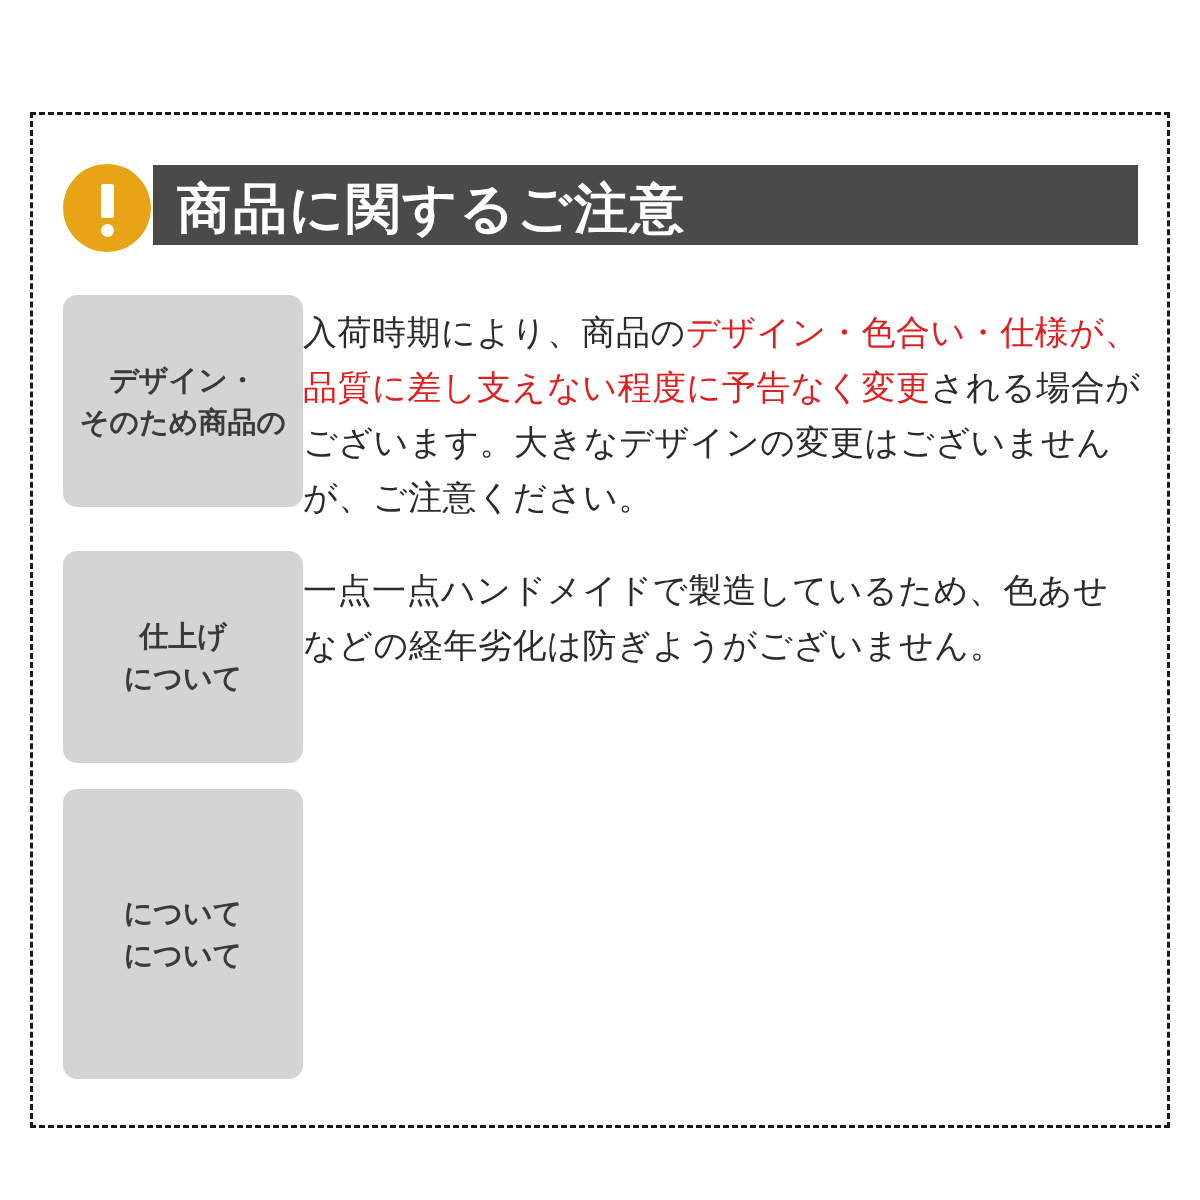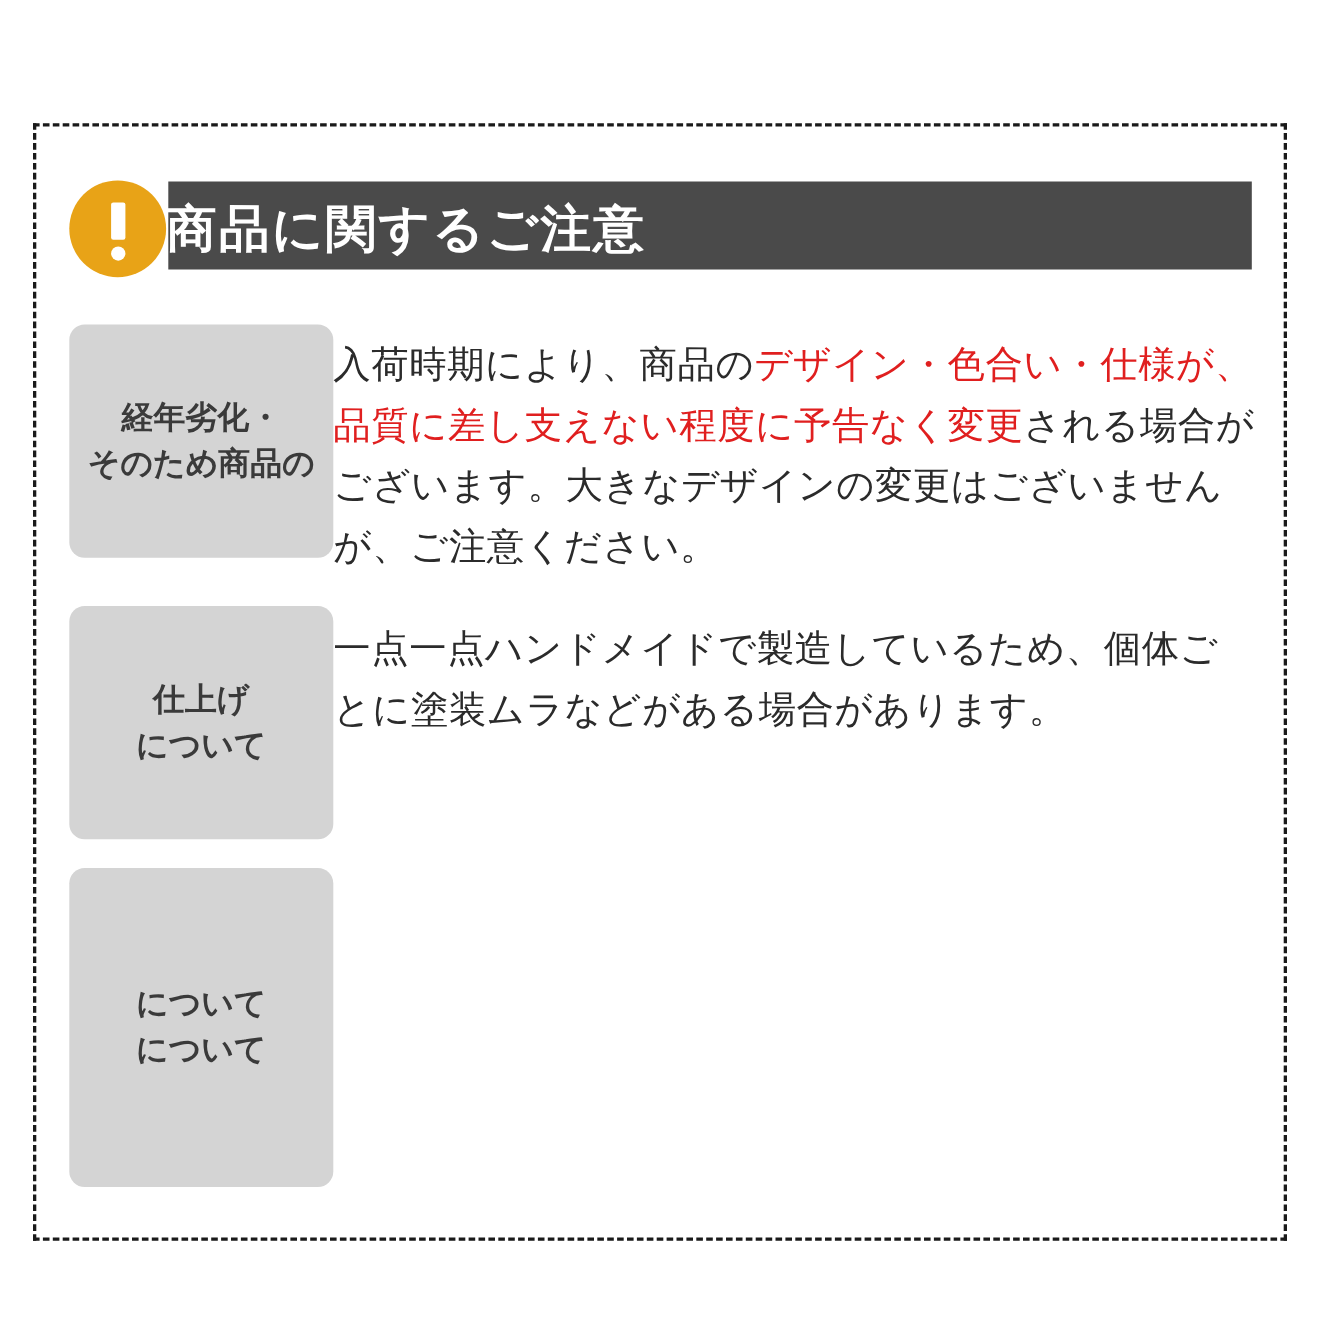--- a/index.html
+++ b/index.html
@@ -70,22 +70,23 @@
     position: absolute;
     top: 60px;
     width: 13px;
     height: 13px;
     background: #ffffff;
     border-radius: 50%;
   }
   .header-title {
     position: relative;
     z-index: 2;
+    margin-left: 26px;
     color: #ffffff;
-    font-size: 46px;
+    font-size: 54px;
     font-weight: bold;
     letter-spacing: 2px;
     line-height: 1;
     white-space: nowrap;
   }
   .rows {
     position: absolute;
     left: 63px;
     top: 295px;
     width: 1078px;
@@ -143,35 +144,35 @@
       <span class="excl-dot"></span>
     </div>
     <div class="header-title">商品に関するご注意</div>
   </div>
 
   <div class="rows">
 
     <div class="row row-1">
       <div class="row-label">
         <span>
-          <span>経年劣化・</span><br>
+          <span>デザイン・</span><br>
           <span>そのため商品の</span>
         </span>
       </div>
       <div class="row-body"><span>入荷時期により、商品の</span><span class="hl">デザイン・色合い・仕様が、品質に差し支えない程度に予告なく変更</span><span>される場合がございます。大きなデザインの変更はございませんが、ご注意ください。</span></div>
     </div>
 
     <div class="row row-2">
       <div class="row-label">
         <span>
           <span>仕上げ</span><br>
           <span>について</span>
         </span>
       </div>
-      <div class="row-body"><span>一点一点ハンドメイドで製造しているため、個体ごとに塗装ムラなどがある場合があります。</span></div>
+      <div class="row-body"><span>一点一点ハンドメイドで製造しているため、色あせなどの経年劣化は防ぎようがございません。</span></div>
     </div>
 
     <div class="row row-3">
       <div class="row-label">
         <span>
           <span>について</span><br>
           <span>について</span>
         </span>
       </div>
     </div>

